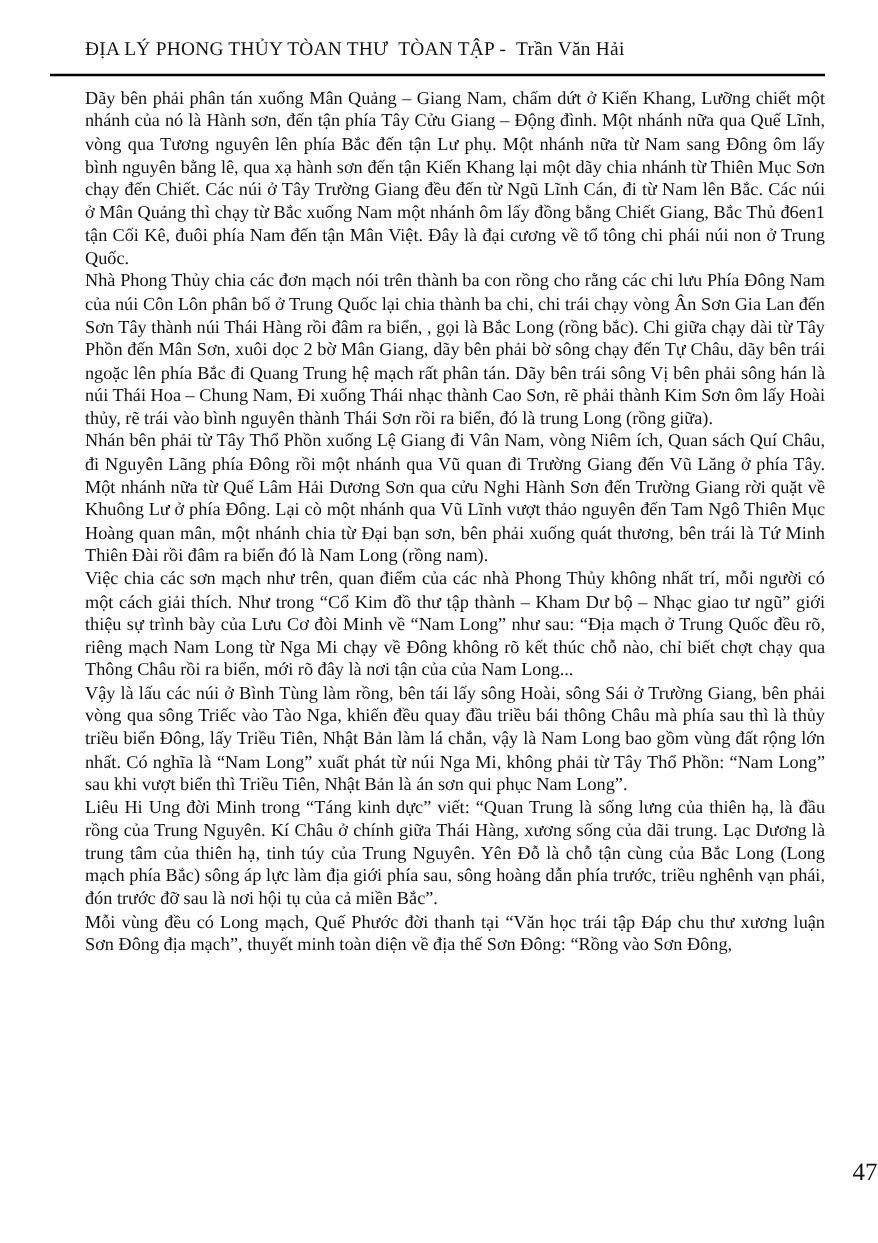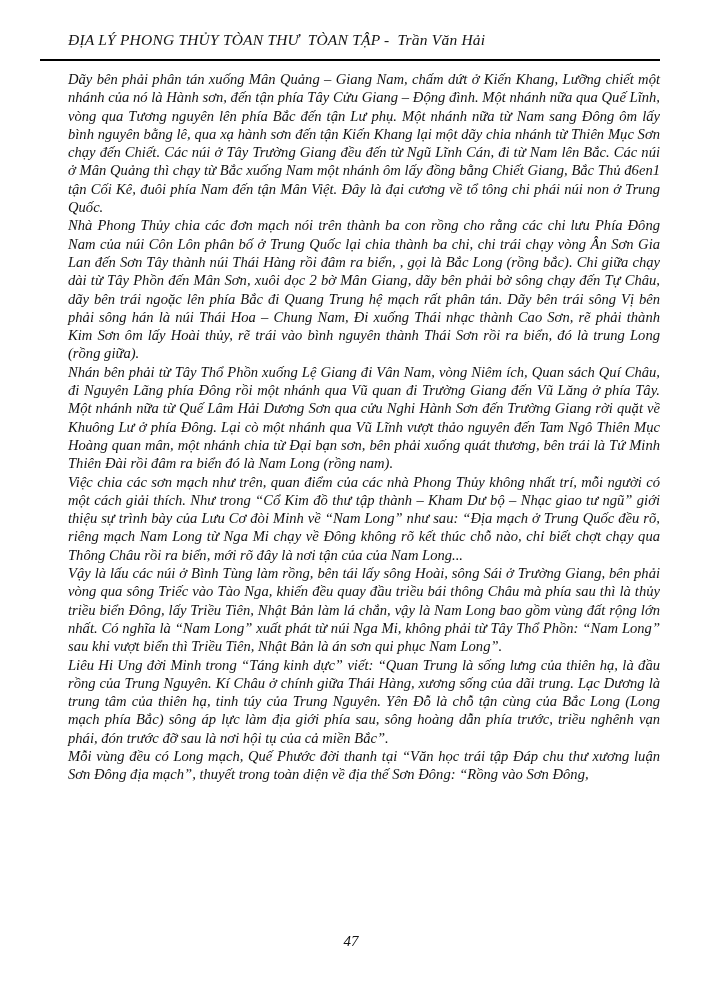--- a/index.html
+++ b/index.html
@@ -13,21 +13,20 @@
     height: 994px;
     font-family: "Liberation Serif", "DejaVu Serif", serif;
     color: #121212;
     overflow: hidden;
   }
   .page {
     width: 702px;
     height: 994px;
     padding: 30px 42px 0 68px;
     position: relative;
-    font-style: italic;
   }
   .header-title {
     font-size: 15.5px;
     line-height: 20px;
     white-space: pre-wrap;
     margin: 0 0 9px 0;
     letter-spacing: 0.2px;
   }
   .header-rule {
     border: none;
@@ -40,38 +39,38 @@
     text-align: justify;
     font-size: 14.6px;
     line-height: 18.3px;
     text-justify: inter-word;
   }
   .footer {
     position: absolute;
     bottom: 44px;
     left: 0;
     width: 702px;
-    text-align: center;
-    font-size: 15px;
+    text-align: right;
+    font-size: 20px;
   }
 </style>
 </head>
 <body>
 
 <div class="page">
 
   <div class="header-title">ĐỊA LÝ PHONG THỦY TÒAN THƯ  TÒAN TẬP -  Trần Văn Hải</div>
 
   <hr class="header-rule">
 
   <div class="content">
     <p>Dãy bên phải phân tán xuống Mân Quảng – Giang Nam, chấm dứt ở Kiến Khang, Lưỡng chiết một nhánh của nó là Hành sơn, đến tận phía Tây Cửu Giang – Động đình. Một nhánh nữa qua Quế Lĩnh, vòng qua Tương nguyên lên phía Bắc đến tận Lư phụ. Một nhánh nữa từ Nam sang Đông ôm lấy bình nguyên bằng lê, qua xạ hành sơn đến tận Kiến Khang lại một dãy chia nhánh từ Thiên Mục Sơn chạy đến Chiết. Các núi ở Tây Trường Giang đều đến từ Ngũ Lĩnh Cán, đi từ Nam lên Bắc. Các núi ở Mân Quảng thì chạy từ Bắc xuống Nam một nhánh ôm lấy đồng bằng Chiết Giang, Bắc Thủ đ6en1 tận Cối Kê, đuôi phía Nam đến tận Mân Việt. Đây là đại cương về tổ tông chi phái núi non ở Trung Quốc.</p>
     <p>Nhà Phong Thủy chia các đơn mạch nói trên thành ba con rồng cho rằng các chi lưu Phía Đông Nam của núi Côn Lôn phân bố ở Trung Quốc lại chia thành ba chi, chi trái chạy vòng Ân Sơn Gia Lan đến Sơn Tây thành núi Thái Hàng rồi đâm ra biển, , gọi là Bắc Long (rồng bắc). Chi giữa chạy dài từ Tây Phồn đến Mân Sơn, xuôi dọc 2 bờ Mân Giang, dãy bên phải bờ sông chạy đến Tự Châu, dãy bên trái ngoặc lên phía Bắc đi Quang Trung hệ mạch rất phân tán. Dãy bên trái sông Vị bên phải sông hán là núi Thái Hoa – Chung Nam, Đi xuống Thái nhạc thành Cao Sơn, rẽ phải thành Kim Sơn ôm lấy Hoài thủy, rẽ trái vào bình nguyên thành Thái Sơn rồi ra biển, đó là trung Long (rồng giữa).</p>
     <p>Nhán bên phải từ Tây Thổ Phồn xuống Lệ Giang đi Vân Nam, vòng Niêm ích, Quan sách Quí Châu, đi Nguyên Lãng phía Đông rồi một nhánh qua Vũ quan đi Trường Giang đến Vũ Lăng ở phía Tây. Một nhánh nữa từ Quế Lâm Hải Dương Sơn qua cửu Nghi Hành Sơn đến Trường Giang rời quặt về Khuông Lư ở phía Đông. Lại cò một nhánh qua Vũ Lĩnh vượt thảo nguyên đến Tam Ngô Thiên Mục Hoàng quan mân, một nhánh chia từ Đại bạn sơn, bên phải xuống quát thương, bên trái là Tứ Minh Thiên Đài rồi đâm ra biển đó là Nam Long (rồng nam).</p>
     <p>Việc chia các sơn mạch như trên, quan điểm của các nhà Phong Thủy không nhất trí, mỗi người có một cách giải thích. Như trong “Cổ Kim đồ thư tập thành – Kham Dư bộ – Nhạc giao tư ngũ” giới thiệu sự trình bày của Lưu Cơ đòi Minh về “Nam Long” như sau: “Địa mạch ở Trung Quốc đều rõ, riêng mạch Nam Long từ Nga Mi chạy về Đông không rõ kết thúc chỗ nào, chỉ biết chợt chạy qua Thông Châu rồi ra biển, mới rõ đây là nơi tận của của Nam Long...</p>
     <p>Vậy là lấu các núi ở Bình Tùng làm rồng, bên tái lấy sông Hoài, sông Sái ở Trường Giang, bên phải vòng qua sông Triếc vào Tào Nga, khiến đều quay đầu triều bái thông Châu mà phía sau thì là thủy triều biển Đông, lấy Triều Tiên, Nhật Bản làm lá chắn, vậy là Nam Long bao gồm vùng đất rộng lớn nhất. Có nghĩa là “Nam Long” xuất phát từ núi Nga Mi, không phải từ Tây Thổ Phồn: “Nam Long” sau khi vượt biển thì Triều Tiên, Nhật Bản là án sơn qui phục Nam Long”.</p>
     <p>Liêu Hi Ung đời Minh trong “Táng kinh dực” viết: “Quan Trung là sống lưng của thiên hạ, là đầu rồng của Trung Nguyên. Kí Châu ở chính giữa Thái Hàng, xương sống của dãi trung. Lạc Dương là trung tâm của thiên hạ, tinh túy của Trung Nguyên. Yên Đỗ là chỗ tận cùng của Bắc Long (Long mạch phía Bắc) sông áp lực làm địa giới phía sau, sông hoàng dẫn phía trước, triều nghênh vạn phái, đón trước đỡ sau là nơi hội tụ của cả miền Bắc”.</p>
-    <p>Mỗi vùng đều có Long mạch, Quế Phước đời thanh tại “Văn học trái tập Đáp chu thư xương luận Sơn Đông địa mạch”, thuyết trong toàn diện về địa thế Sơn Đông: “Rồng vào Sơn Đông,</p>
+    <p>Mỗi vùng đều có Long mạch, Quế Phước đời thanh tại “Văn học trái tập Đáp chu thư xương luận Sơn Đông địa mạch”, thuyết minh toàn diện về địa thế Sơn Đông: “Rồng vào Sơn Đông,</p>
   </div>
 
   <div class="footer">47</div>
 
 </div>
 
 </body></html>

